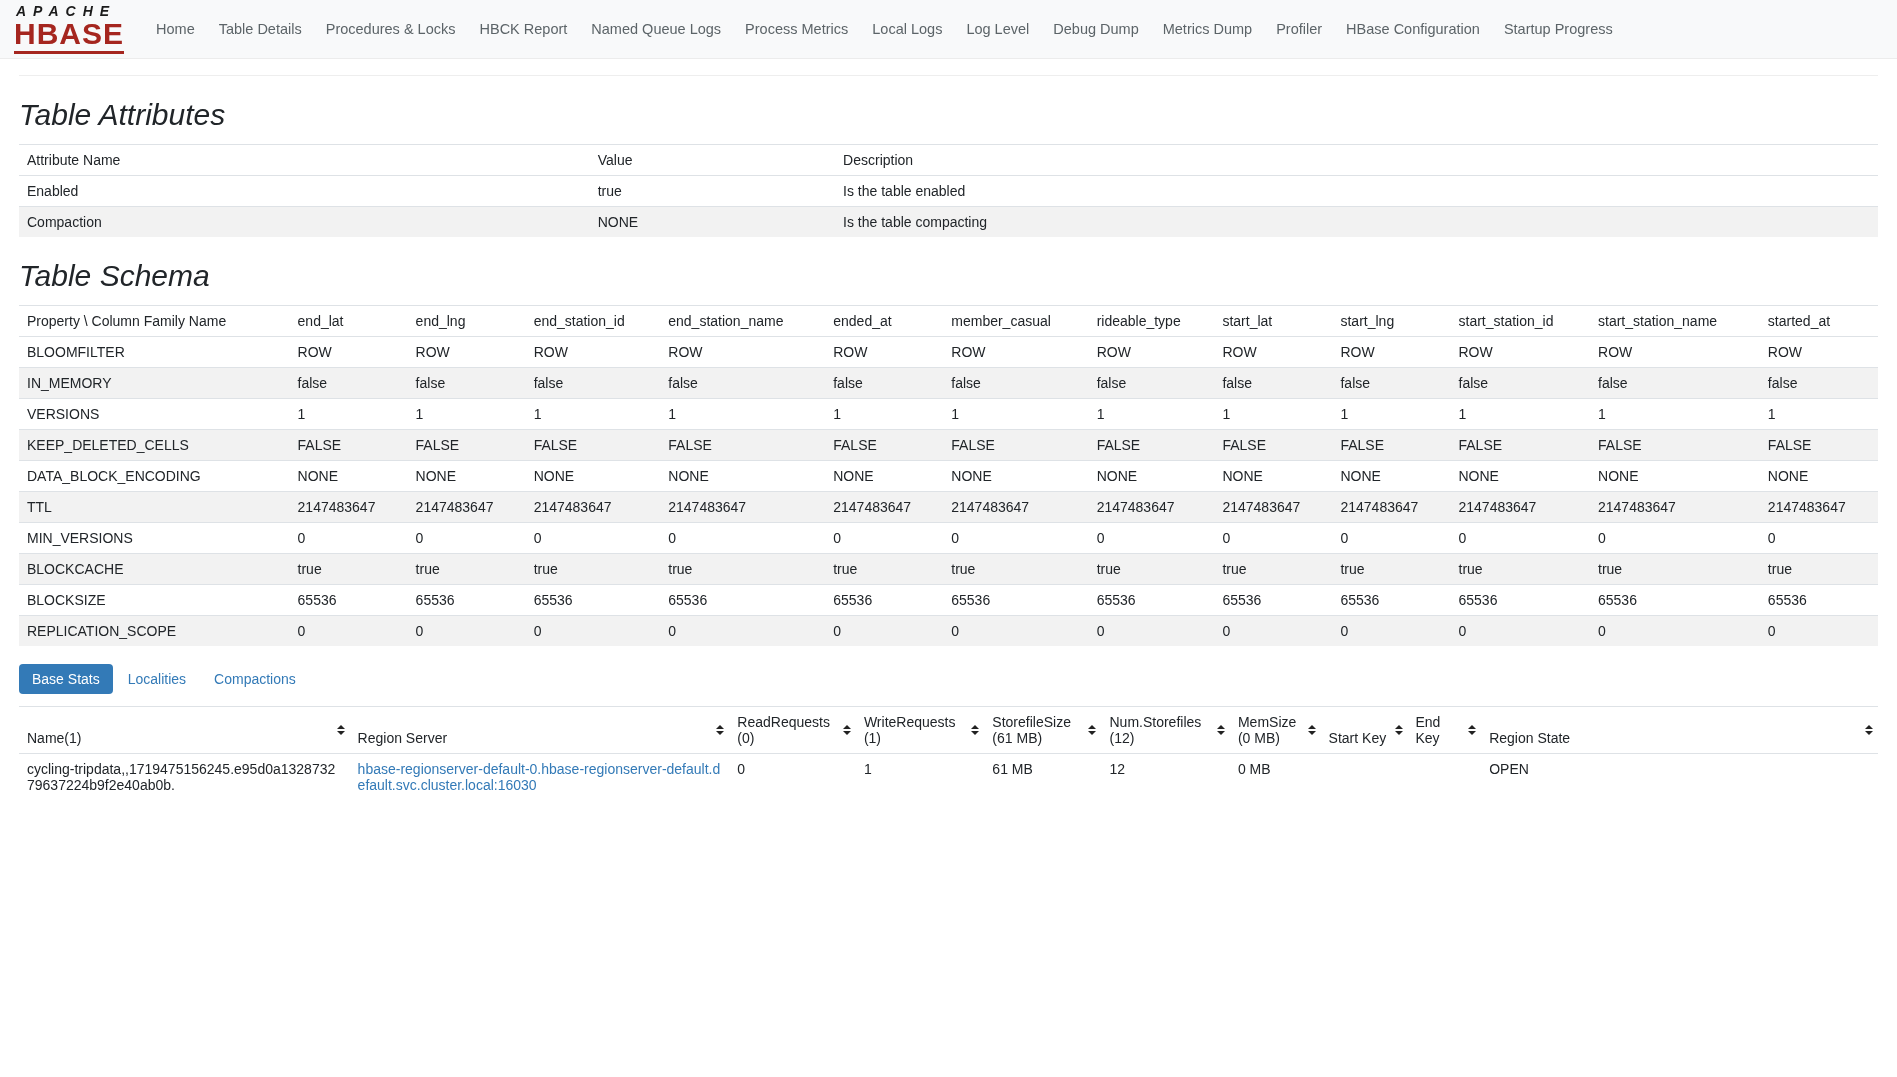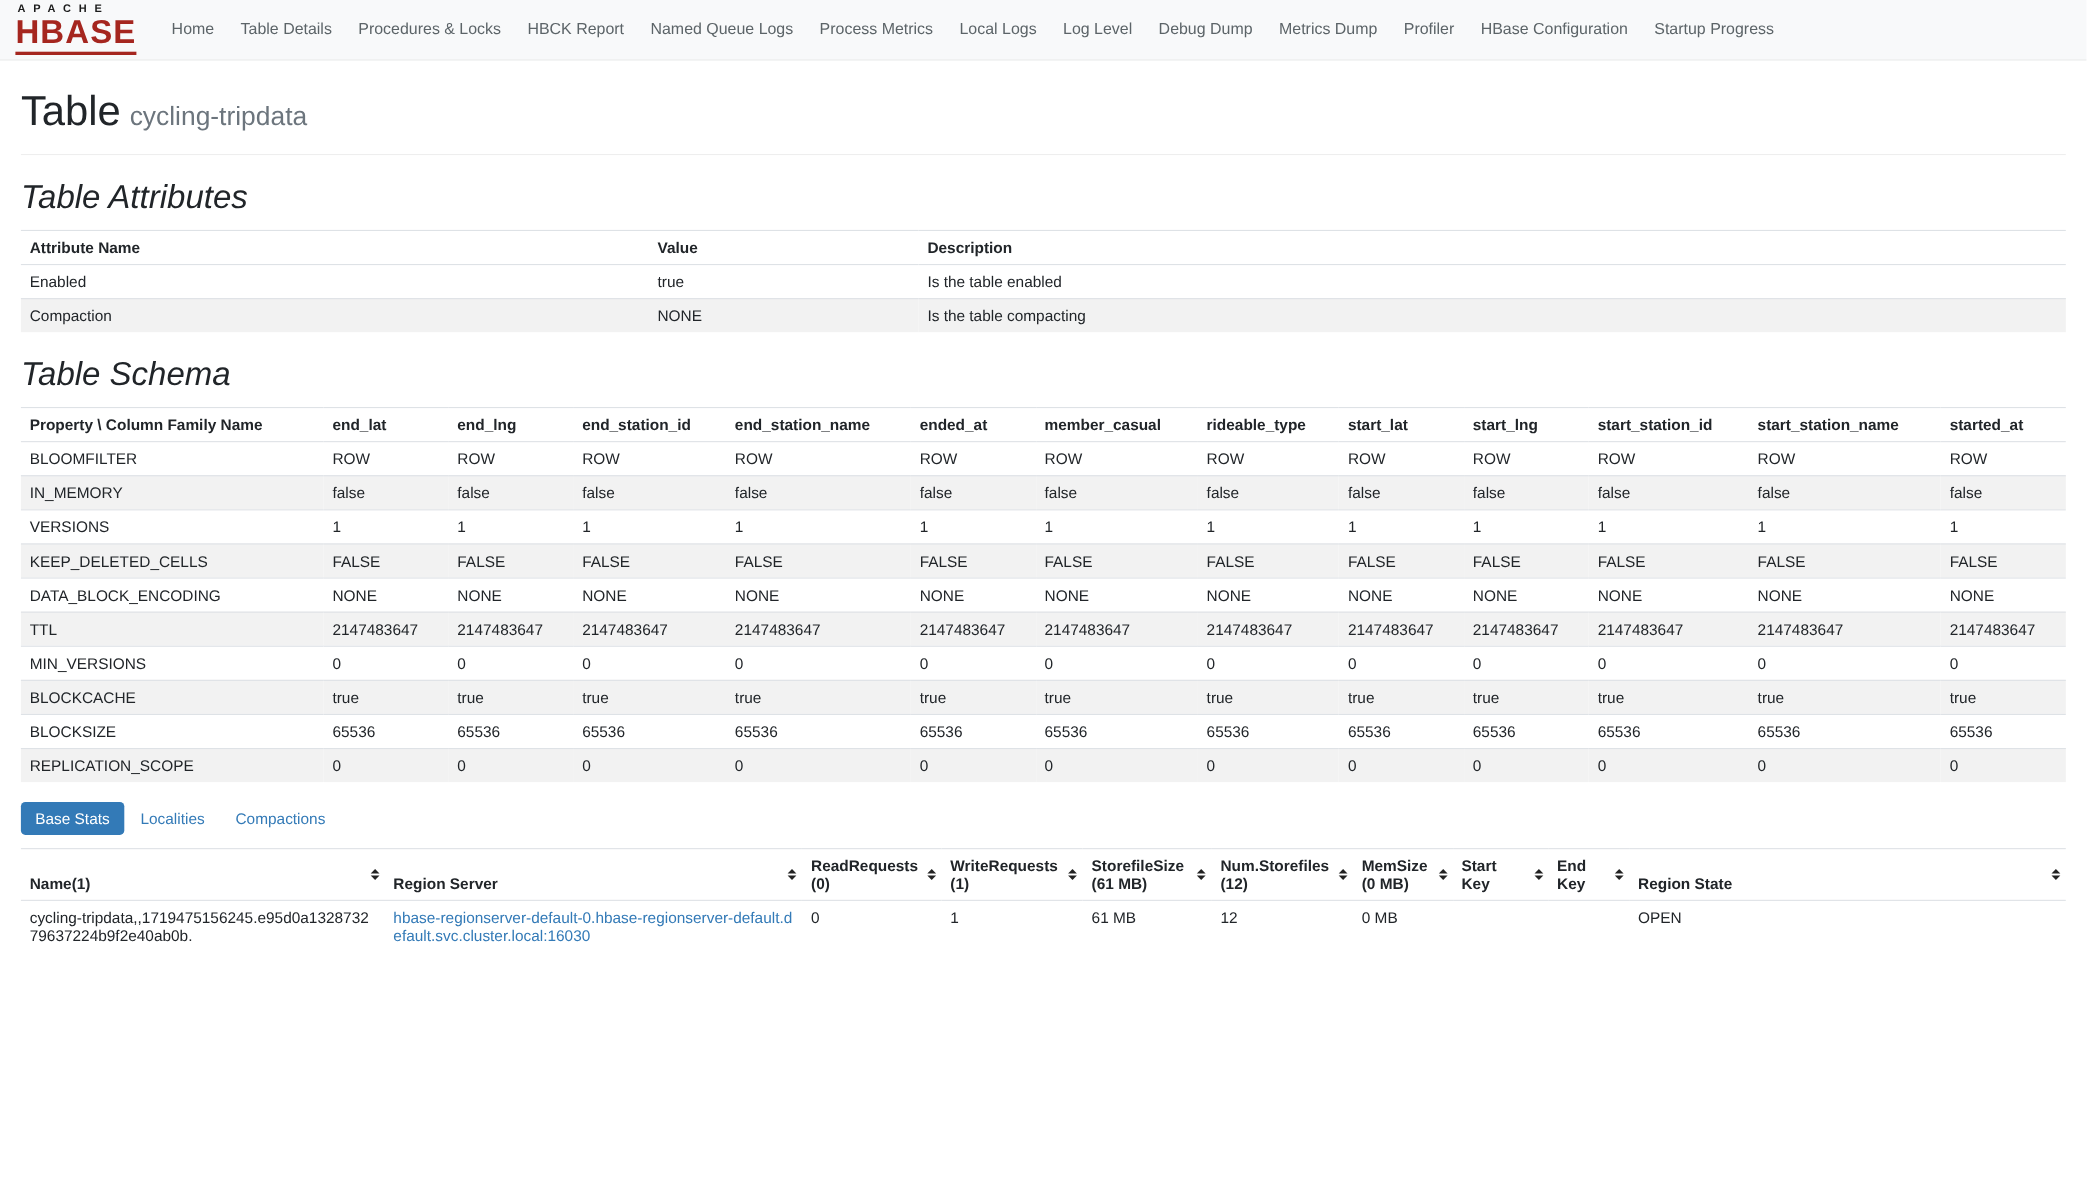--- a/index.html
+++ b/index.html
@@ -14,42 +14,42 @@
     color:var(--text); background:#fff; font-size:14px; min-width:1200px;
   }
 
   
   .navbar{
     display:flex; align-items:center;
     background:var(--navbg); border-bottom:1px solid #ececec;
     padding:4px 14px; min-height:46px;
   }
   .logo{display:flex; flex-direction:column; margin-right:20px; text-decoration:none; width:fit-content;}
-  .logo-apache{font-size:10px; font-weight:700; letter-spacing:7px; color:#1b1b1b; line-height:1; padding-left:2px;}
+  .logo-apache{font-size:14px; font-weight:700; letter-spacing:7px; color:#1b1b1b; line-height:1; padding-left:2px;font-style:italic;}
   .logo-hbase{
     font-size:30px; font-weight:800; letter-spacing:1px; line-height:1.05;
     color:var(--brand); border-bottom:3px solid var(--brand); padding-bottom:1px;
   }
   .nav-items{display:flex; align-items:center; flex-wrap:nowrap;justify-content:flex-end;}
   .nav-link{
     color:var(--navtext); text-decoration:none; font-size:14.5px;
     padding:10px 12px; white-space:nowrap;
   }
 
   
   .container{padding:0 19px 60px 19px;}
   h1.page-title{font-size:38px; font-weight:500; margin:26px 0 14px 0;}
   h1.page-title small{font-size:24px; font-weight:400; color:var(--muted); margin-left:8px;}
   hr{border:none; border-top:1px solid #eee; margin:16px 0 20px 0;}
   h2.section-heading{font-size:30px; font-weight:500; margin:22px 0 12px 0;font-style:italic;}
 
   
   table{width:100%; border-collapse:collapse; margin-bottom:18px;}
   th,td{padding:7px 8px; text-align:left; vertical-align:top; border-top:1px solid var(--border); font-size:14px;}
-  thead th{font-weight:700; border-bottom:1px solid var(--border); vertical-align:bottom;margin-left:44px;}
+  thead th{font-weight:400; border-bottom:1px solid var(--border); vertical-align:bottom;margin-left:44px;}
   tbody tr:nth-child(even){background:var(--stripe);}
 
   
   .attributes-table th:nth-child(1), .attributes-table td:nth-child(1){width:30.7%;}
   .attributes-table th:nth-child(2), .attributes-table td:nth-child(2){width:13.2%;}
 
   
   .schema-table thead th{white-space:nowrap;}
   .schema-table td.prop, .schema-table th{overflow-wrap:anywhere;}
 
@@ -107,21 +107,20 @@
       <a class="nav-link" href="#">Debug Dump</a>
       <a class="nav-link" href="#">Metrics Dump</a>
       <a class="nav-link" href="#">Profiler</a>
       <a class="nav-link" href="#">HBase Configuration</a>
       <a class="nav-link" href="#">Startup Progress</a>
     </div>
 </nav>
 
 <main class="container">
 
-  <h1 class="page-title"><span>Table</span><small>cycling-tripdata</small></h1>
   <hr>
 
   <h2 class="section-heading">Table Attributes</h2>
   <table class="attributes-table">
     <thead>
       <tr>
           <th>Attribute Name</th>
           <th>Value</th>
           <th>Description</th>
         </tr>

